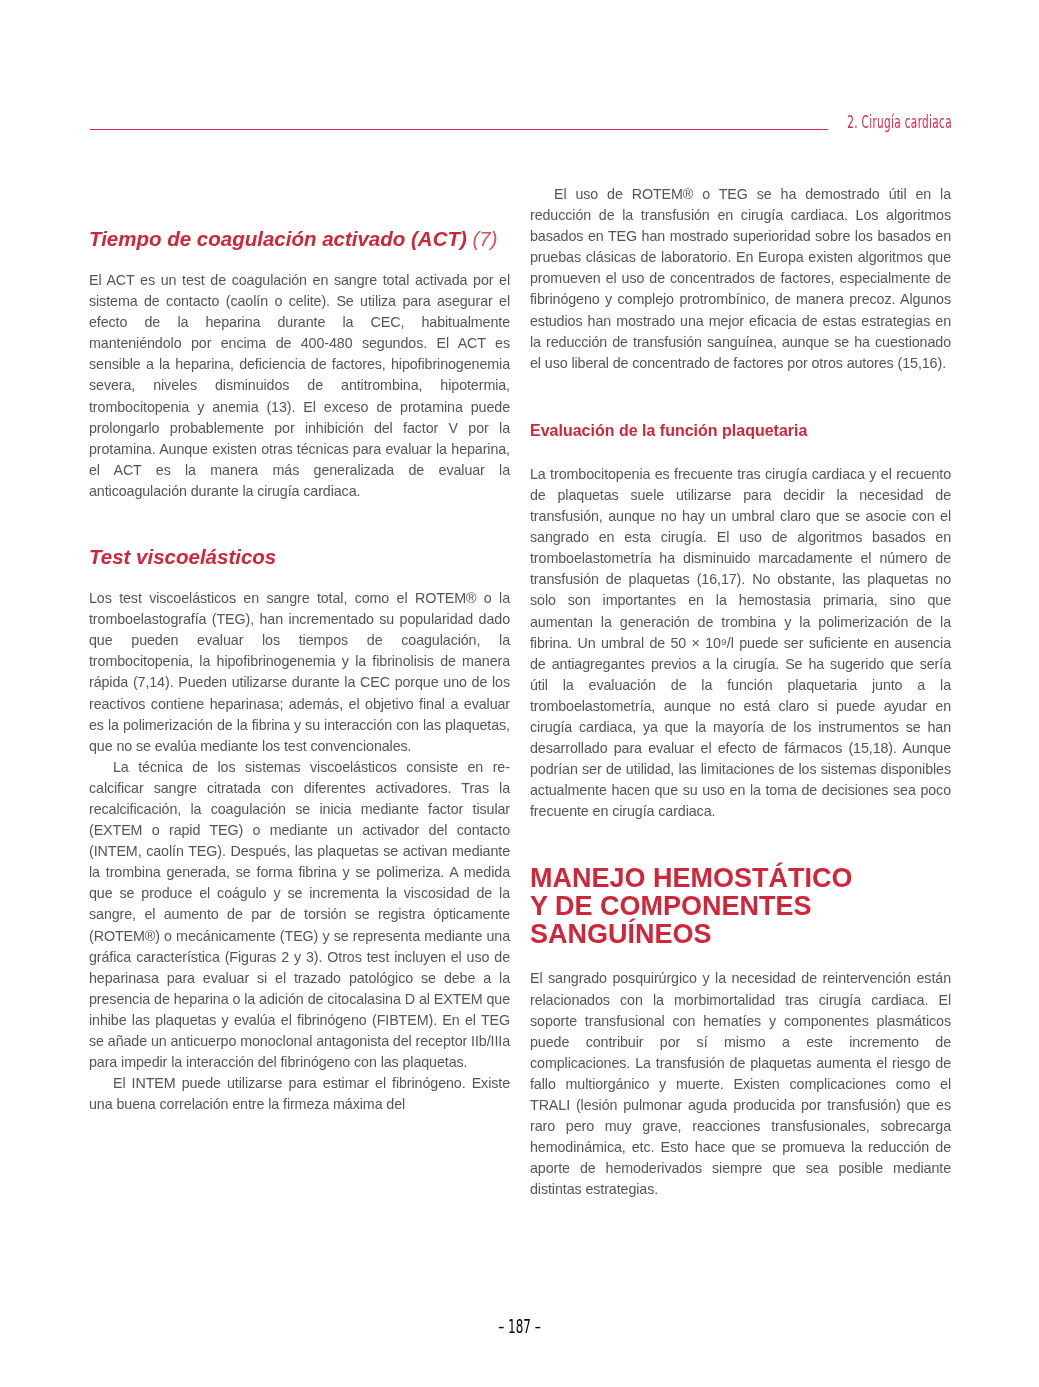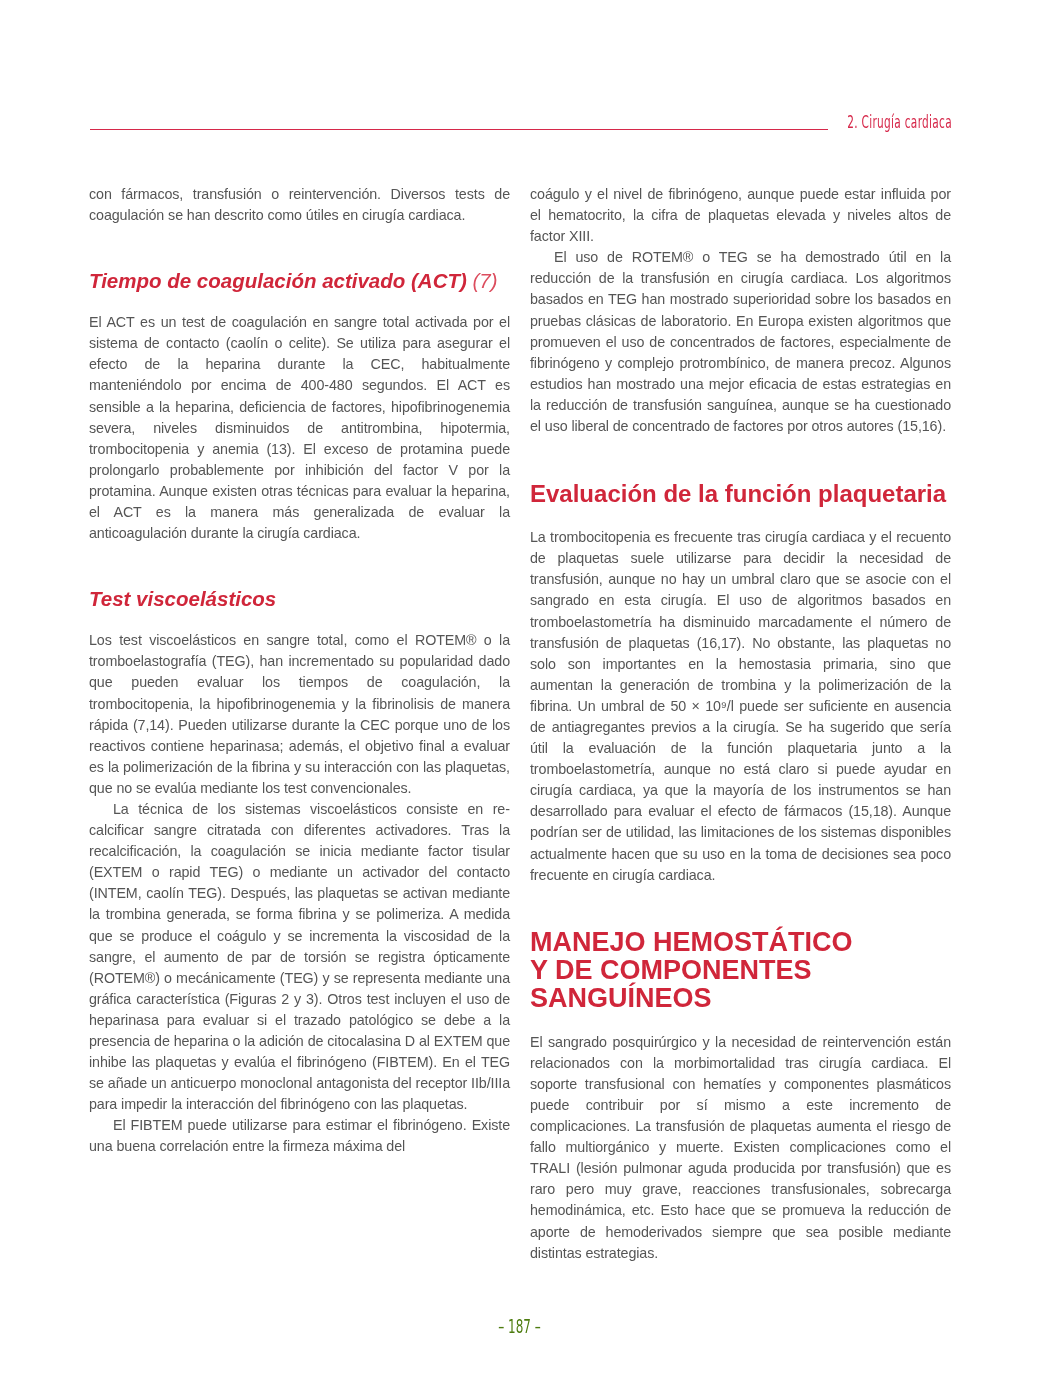--- a/index.html
+++ b/index.html
@@ -10,51 +10,49 @@
   .running-head .title { position: absolute; right: 0; bottom: 0; font-family: "DejaVu Sans", sans-serif;
          font-size: 17px; color: #d6284a; letter-spacing: 0.5px; transform: scaleX(0.62); transform-origin: right bottom; white-space: nowrap; }
   .col { position: absolute; top: 184px; width: 421px; }
   .col-left { left: 89px; }
   .col-right { left: 530px; }
   p { margin: 0; font-size: 14.3px; line-height: 21.1px; text-align: justify; hyphens: manual; letter-spacing: -0.1px; }
   p.indent { text-indent: 24px; }
   h2 { margin: 0; color: #d0263a; font-weight: bold; font-family: "Liberation Sans", sans-serif; }
   h2.sub { font-style: italic; font-size: 20.5px; line-height: 26px; }
   h2.sub .ref { font-weight: normal; color: #dc4d5e; }
-  h2.plain { font-size: 24px; line-height: 26px; }
+  h2.plain { font-size: 16px; line-height: 26px; }
   h2.major { font-size: 27px; line-height: 28px; }
   .page-number { position: absolute; left: 0; width: 1039px; top: 1314px; text-align: center;
-         font-family: "DejaVu Sans", sans-serif; color: #4d7c0f; font-size: 20px; }
+         font-family: "DejaVu Sans", sans-serif; color: #000000; font-size: 20px; }
   .page-number span { display: inline-block; transform: scaleX(0.6); }
 </style>
 </head>
 <body>
 
 <div class="running-head">
   <div class="rule"></div>
   <div class="title">2. Cirugía cardiaca</div>
 </div>
 
 <div class="col col-left">
-  <p>con fármacos, transfusión o reintervención. Diversos tests de coagulación se han descrito como útiles en cirugía cardiaca.</p>
 
   <h2 class="sub" style="margin-top:42px;">
     <span>Tiempo de coagulación activado (ACT)</span>
     <span class="ref">(7)</span>
   </h2>
   <p style="margin-top:18px;">El ACT es un test de coagulación en sangre total activada por el sistema de contacto (caolín o celite). Se utiliza para asegu­rar el efecto de la heparina durante la CEC, habitualmente manteniéndolo por encima de 400-480 segundos. El ACT es sensible a la heparina, deficiencia de factores, hipofibrinogene­mia severa, niveles disminuidos de antitrombina, hipotermia, trombocitopenia y anemia (13). El exceso de protamina pue­de prolongarlo probablemente por inhibición del factor V por la protamina. Aunque existen otras técnicas para evaluar la heparina, el ACT es la manera más generalizada de evaluar la anticoagulación durante la cirugía cardiaca.</p>
 
   <h2 class="sub" style="margin-top:42px;">Test viscoelásticos</h2>
   <p style="margin-top:18px;">Los test viscoelásticos en sangre total, como el ROTEM® o la tromboelastografía (TEG), han incrementado su populari­dad dado que pueden evaluar los tiempos de coagulación, la trombocitopenia, la hipofibrinogenemia y la fibrinolisis de manera rápida (7,14). Pueden utilizarse durante la CEC porque uno de los reactivos contiene heparinasa; además, el objetivo final a evaluar es la polimerización de la fibrina y su interacción con las plaquetas, que no se evalúa mediante los test convencionales.</p>
   <p class="indent">La técnica de los sistemas viscoelásticos consiste en re­calcificar sangre citratada con diferentes activadores. Tras la recalcificación, la coagulación se inicia mediante factor ti­sular (EXTEM o rapid TEG) o mediante un activador del contacto (INTEM, caolín TEG). Después, las plaquetas se activan mediante la trombina generada, se forma fibrina y se polimeriza. A medida que se produce el coágulo y se incrementa la viscosidad de la sangre, el aumento de par de torsión se registra ópticamente (ROTEM®) o mecáni­camente (TEG) y se representa mediante una gráfica ca­racterística (Figuras 2 y 3). Otros test incluyen el uso de heparinasa para evaluar si el trazado patológico se debe a la presencia de heparina o la adición de citocalasina D al EXTEM que inhibe las plaquetas y evalúa el fibrinógeno (FIBTEM). En el TEG se añade un anticuerpo monoclonal an­tagonista del receptor IIb/IIIa para impedir la interacción del fibrinógeno con las plaquetas.</p>
-  <p class="indent">El FIBTEM puede utilizarse para estimar el fibrinógeno. Existe una buena correlación entre la firmeza máxima del</p>
+  <p class="indent">El INTEM puede utilizarse para estimar el fibrinógeno. Existe una buena correlación entre la firmeza máxima del</p>
 </div>
 
 <div class="col col-right">
-  <p>coágulo y el nivel de fibrinógeno, aunque puede estar influida por el hematocrito, la cifra de plaquetas elevada y niveles altos de factor XIII.</p>
   <p class="indent">El uso de ROTEM® o TEG se ha demostrado útil en la reducción de la transfusión en cirugía cardiaca. Los algorit­mos basados en TEG han mostrado superioridad sobre los basados en pruebas clásicas de laboratorio. En Europa existen algoritmos que promueven el uso de concentrados de facto­res, especialmente de fibrinógeno y complejo protrombínico, de manera precoz. Algunos estudios han mostrado una mejor eficacia de estas estrategias en la reducción de transfusión sanguínea, aunque se ha cuestionado el uso liberal de concen­trado de factores por otros autores (15,16).</p>
 
   <h2 class="plain" style="margin-top:44px;">Evaluación de la función plaquetaria</h2>
   <p style="margin-top:20px;">La trombocitopenia es frecuente tras cirugía cardiaca y el re­cuento de plaquetas suele utilizarse para decidir la necesidad de transfusión, aunque no hay un umbral claro que se asocie con el sangrado en esta cirugía. El uso de algoritmos basa­dos en tromboelastometría ha disminuido marcadamente el número de transfusión de plaquetas (16,17). No obstante, las plaquetas no solo son importantes en la hemostasia pri­maria, sino que aumentan la generación de trombina y la polimerización de la fibrina. Un umbral de 50 × 10⁹/l puede ser suficiente en ausencia de antiagregantes previos a la ciru­gía. Se ha sugerido que sería útil la evaluación de la función plaquetaria junto a la tromboelastometría, aunque no está claro si puede ayudar en cirugía cardiaca, ya que la mayoría de los instrumentos se han desarrollado para evaluar el efec­to de fármacos (15,18). Aunque podrían ser de utilidad, las limitaciones de los sistemas disponibles actualmente hacen que su uso en la toma de decisiones sea poco frecuente en cirugía cardiaca.</p>
 
   <h2 class="major" style="margin-top:42px;">
     <span>MANEJO HEMOSTÁTICO</span><br>
     <span>Y DE COMPONENTES SANGUÍNEOS</span>
   </h2>
   <p style="margin-top:20px;">El sangrado posquirúrgico y la necesidad de reintervención están relacionados con la morbimortalidad tras cirugía car­diaca. El soporte transfusional con hematíes y componentes plasmáticos puede contribuir por sí mismo a este incremen­to de complicaciones. La transfusión de plaquetas aumenta el riesgo de fallo multiorgánico y muerte. Existen complicaciones como el TRALI (lesión pulmonar aguda producida por transfu­sión) que es raro pero muy grave, reacciones transfusionales, sobrecarga hemodinámica, etc. Esto hace que se promueva la reducción de aporte de hemoderivados siempre que sea posible mediante distintas estrategias.</p>

